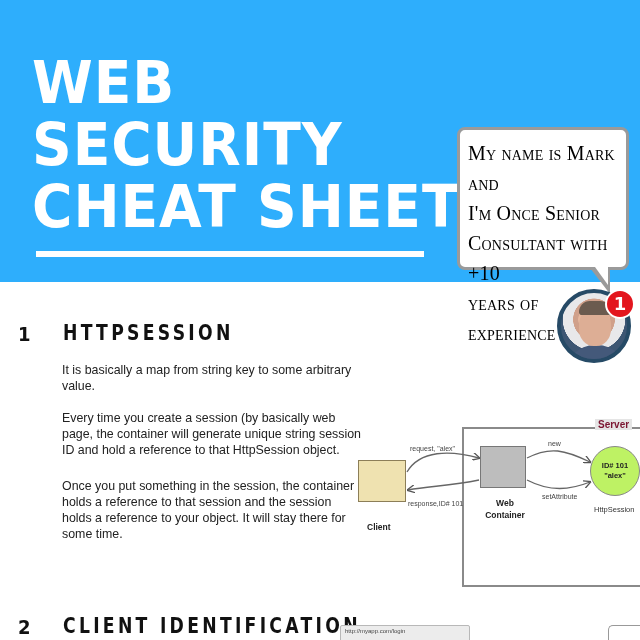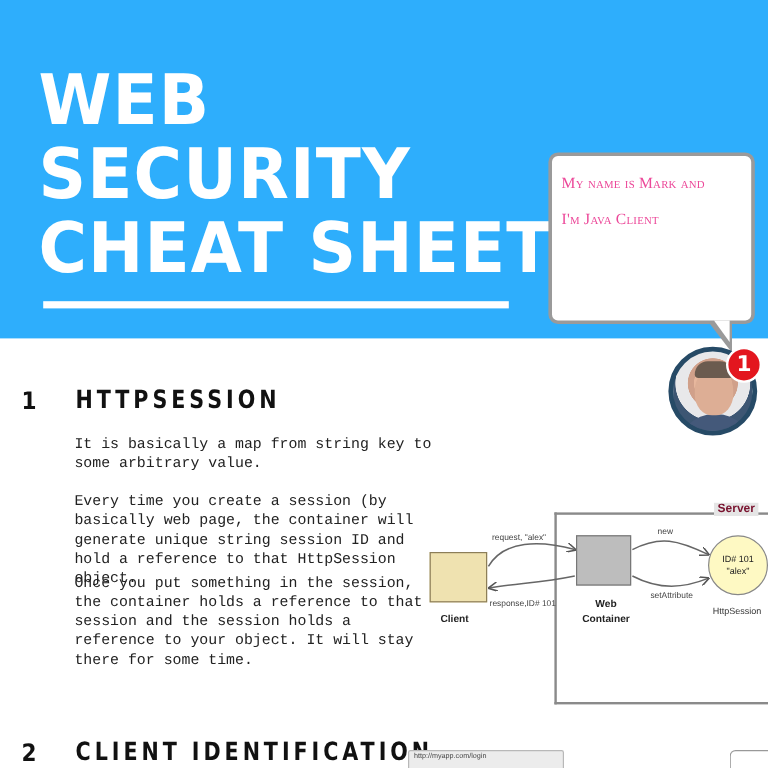--- a/index.html
+++ b/index.html
@@ -5,42 +5,42 @@
     * { box-sizing: border-box; margin: 0; padding: 0; }
     html, body { width: 640px; height: 640px; overflow: hidden; background: #ffffff; }
     body { position: relative; font-family: "Liberation Sans", sans-serif; }
 
     .banner { position: absolute; left: 0; top: 0; width: 640px; height: 282px; background: #2eaefc; }
     .title { position: absolute; left: 32px; top: 52px; color: #ffffff; font-family: "DejaVu Sans", sans-serif; font-weight: bold; font-size: 58px; line-height: 62px; letter-spacing: 1px; transform: scaleX(0.95); transform-origin: left top; }
     .title div { white-space: nowrap; }
     .title-underline { position: absolute; left: 36px; top: 251px; width: 388px; height: 6px; background: #ffffff; }
 
     .bubble { position: absolute; left: 457px; top: 127px; width: 172px; height: 143px; background: #ffffff; border: 3px solid #9a9a9a; border-radius: 8px; padding: 8px 6px 0 8px; }
-    .bubble-text { font-family: "Liberation Serif", serif; font-size: 13px; line-height: 30px; color: #ec4899; font-variant: small-caps; letter-spacing: 0.2px; }
+    .bubble-text { font-family: "Liberation Serif", serif; font-size: 20px; line-height: 30px; color: #000000; font-variant: small-caps; letter-spacing: 0.2px; }
     .bubble-tail { position: absolute; left: 590px; top: 268px; width: 0; height: 0; border-left: 20px solid transparent; border-right: 0 solid transparent; border-top: 26px solid #9a9a9a; }
     .bubble-tail-inner { position: absolute; left: 595px; top: 267px; width: 0; height: 0; border-left: 13px solid transparent; border-top: 18px solid #ffffff; }
 
     .avatar { position: absolute; left: 557px; top: 289px; width: 74px; height: 74px; border-radius: 50%; border: 4px solid #264a66; background: radial-gradient(circle at 50% 40%, #e7b79d 0 30%, #d0a08a 31% 40%, #e8e8ea 41% 60%, #3d5673 61%); overflow: hidden; }
     .avatar .hair { position: absolute; left: 18px; top: 8px; width: 32px; height: 14px; background: #6b5b4f; border-radius: 14px 14px 4px 4px; }
     .avatar .face { position: absolute; left: 18px; top: 15px; width: 32px; height: 38px; background: #ddae95; border-radius: 45%; }
     .avatar .shirt { position: absolute; left: 4px; top: 52px; width: 62px; height: 30px; background: #44597a; border-radius: 30px 30px 0 0; }
     .badge { position: absolute; left: 605px; top: 289px; width: 30px; height: 30px; border-radius: 50%; background: #e3161e; border: 2px solid #ffffff; color: #ffffff; font-size: 18px; font-weight: bold; text-align: center; line-height: 26px; font-family: "DejaVu Sans", sans-serif; }
 
     .sec-num { position: absolute; font-family: "DejaVu Sans Condensed", "DejaVu Sans", sans-serif; font-weight: bold; font-size: 20px; color: #111; }
     .sec-title { position: absolute; font-family: "DejaVu Sans", sans-serif; font-weight: bold; font-size: 21px; letter-spacing: 4px; color: #111; transform: scaleX(0.82); transform-origin: left top; white-space: nowrap; }
-    .para { position: absolute; left: 62px; width: 300px; font-family: Liberation Mono, monospace; font-size: 12.4px; line-height: 16px; color: #222; }
+    .para { position: absolute; left: 62px; width: 300px; font-family: Liberation Sans, sans-serif; font-size: 12.4px; line-height: 16px; color: #222; }
 
     .diagram { position: absolute; left: 350px; top: 410px; width: 290px; height: 180px; }
     .server-box { position: absolute; left: 112px; top: 17px; width: 200px; height: 160px; border: 2px solid #8a8a8a; border-right: none; }
     .server-label { position: absolute; left: 245px; top: 9px; background: #e5e5e5; padding: 0 3px; color: #7a1430; font-size: 10px; font-weight: bold; font-family: "Liberation Sans", sans-serif; }
     .client-box { position: absolute; left: 8px; top: 50px; width: 48px; height: 42px; background: #efe2b0; border: 1px solid #8c7e58; }
-    .client-label { position: absolute; left: 17px; top: 100px; font-size: 8.5px; font-weight: bold; color: #222; text-align: center; }
+    .client-label { position: absolute; left: 17px; top: 112px; font-size: 8.5px; font-weight: bold; color: #222; text-align: center; }
     .wc-box { position: absolute; left: 130px; top: 36px; width: 46px; height: 42px; background: #bdbdbd; border: 1px solid #777; }
     .wc-label { position: absolute; left: 130px; top: 87px; width: 50px; text-align: center; font-size: 8.5px; font-weight: bold; line-height: 12px; color: #222; }
-    .session-circle { position: absolute; left: 240px; top: 36px; width: 50px; height: 50px; border-radius: 50%; background: #fef9c3; border: 1px solid #888; text-align: center; font-size: 7.5px; font-weight: normal; color: #222; padding-top: 14px; line-height: 10px; }
+    .session-circle { position: absolute; left: 240px; top: 36px; width: 50px; height: 50px; border-radius: 50%; background: #bef264; border: 1px solid #888; text-align: center; font-size: 7.5px; font-weight: bold; color: #222; padding-top: 14px; line-height: 10px; }
     .session-label { position: absolute; left: 244px; top: 95px; font-size: 7.5px; color: #333; }
     .dlabel { position: absolute; font-size: 7px; color: #444; white-space: nowrap; }
     .diagram svg { position: absolute; left: 0; top: 0; }
 
     .url-box { position: absolute; left: 340px; top: 625px; width: 130px; height: 20px; background: #ececec; border: 1px solid #b8b8b8; border-radius: 2px; font-size: 6px; color: #444; padding: 2px 4px; }
     .corner-box { position: absolute; left: 608px; top: 625px; width: 40px; height: 20px; border: 1px solid #999; border-radius: 5px 0 0 0; border-right: none; border-bottom: none; }
   </style>
 </head>
 <body>
 
@@ -48,21 +48,23 @@
   <div class="title">
     <div>WEB</div>
     <div>SECURITY</div>
     <div>CHEAT SHEET</div>
   </div>
   <div class="title-underline"></div>
 </div>
 
 <div class="bubble">
   <div class="bubble-text">My name is Mark and</div>
-  <div class="bubble-text">I'm Java Client</div>
+  <div class="bubble-text">I'm Once Senior</div>
+  <div class="bubble-text">Consultant with +10</div>
+  <div class="bubble-text">years of experience</div>
 </div>
 <div class="bubble-tail"></div>
 <div class="bubble-tail-inner"></div>
 
 <div class="avatar">
   <div class="shirt"></div>
   <div class="face"></div>
   <div class="hair"></div>
 </div>
 <div class="badge">1</div>

